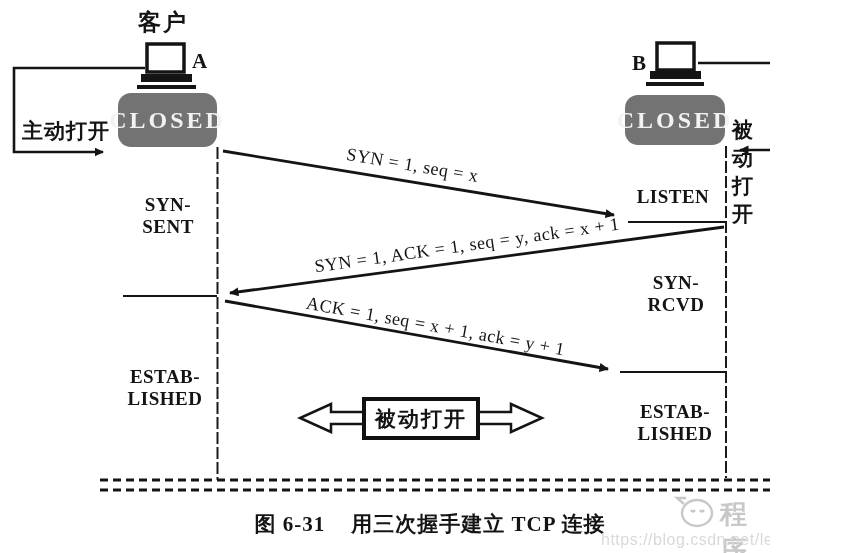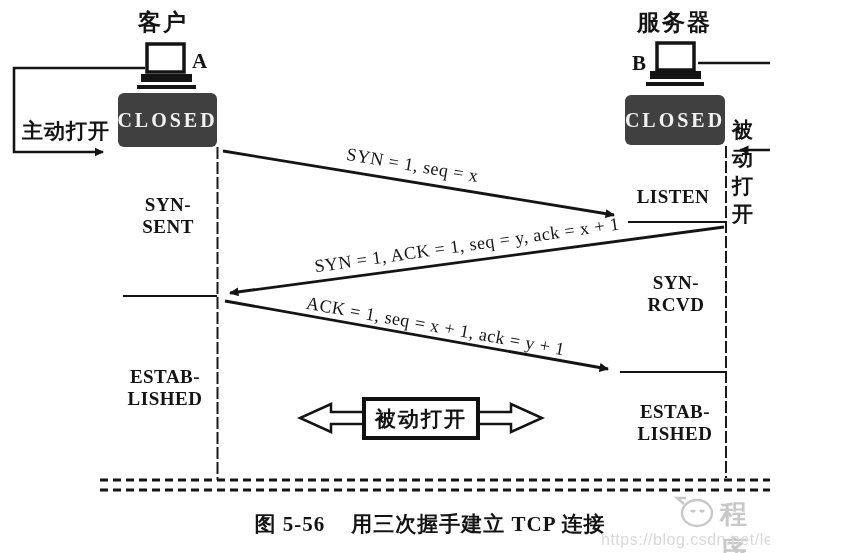--- a/index.html
+++ b/index.html
@@ -5,23 +5,23 @@
   html,body{margin:0;padding:0;background:#ffffff;}
   .stage{
     position:relative;width:770px;height:553px;background:#ffffff;overflow:hidden;
     font-family:"Liberation Serif","DejaVu Serif",serif;color:#141414;
   }
   .abs{position:absolute;}
   .svg-layer{position:absolute;left:0;top:0;pointer-events:none;}
   .hdr{font-size:23px;font-weight:bold;letter-spacing:2px;}
   .host{font-size:21px;font-weight:bold;}
   .state-box{
-    background:#404040;color:#f2f2f2;border-radius:6px;
+    background:#737373;color:#f2f2f2;border-radius:13px;
     display:flex;align-items:center;justify-content:center;
-    font-size:20px;font-weight:bold;letter-spacing:3px;
+    font-size:24px;font-weight:bold;letter-spacing:3px;
   }
   .open-lbl{font-size:21px;font-weight:bold;letter-spacing:1px;}
   .state-lbl{
     font-size:19px;font-weight:bold;text-align:center;
     white-space:pre-line;line-height:1.18;letter-spacing:0.5px;
   }
   .msg-lbl{
     font-size:18px;text-align:center;white-space:nowrap;
     letter-spacing:0.5px;
   }
@@ -84,21 +84,20 @@
 
     <g stroke="#c8c8c8" fill="none" stroke-width="2.4">
       <ellipse cx="697" cy="513" rx="15" ry="13"></ellipse>
       <path d="M 684 504 L 677 498 L 686 498"></path>
       <path d="M 691 510 q 2 3 4 0"></path>
       <path d="M 700 510 q 2 3 4 0"></path>
     </g>
   </svg>
 
   <div class="abs hdr" style="left:138px;top:7px;">客户</div>
-  <div class="abs hdr" style="left:637px;top:7px;">服务器</div>
   <div class="abs host" style="left:192px;top:49px;">A</div>
   <div class="abs host" style="left:632px;top:51px;">B</div>
 
   <div class="abs state-box" style="left:118px;top:93px;width:99px;height:54px;">CLOSED</div>
   <div class="abs state-box" style="left:625px;top:95px;width:100px;height:50px;">CLOSED</div>
 
   <div class="abs open-lbl" style="left:22px;top:117px;">主动打开</div>
   <div class="abs open-lbl" style="left:732px;top:116px;">被动打开</div>
 
   <div class="abs state-lbl" style="left:118px;top:194px;width:100px;">SYN-
@@ -112,19 +111,19 @@
   <div class="abs state-lbl" style="left:627px;top:401px;width:96px;">ESTAB-
 LISHED</div>
 
   <div class="abs msg-lbl rot1" style="left:310px;top:155px;width:205px;">SYN = 1, seq = x</div>
   <div class="abs msg-lbl rot2" style="left:262px;top:235px;width:410px;">SYN = 1, ACK = 1, seq = y, ack = x + 1</div>
   <div class="abs msg-lbl rot3" style="left:258px;top:316px;width:355px;">ACK = 1, seq = x + 1, ack = y + 1</div>
 
   <div class="abs dt-box" style="left:362px;top:397px;width:110px;height:35px;">被动打开</div>
 
   <div class="abs caption" style="left:175px;top:510px;width:510px;">
-    <span>图 5-56</span><span class="cap-title">用三次握手建立 TCP 连接</span>
+    <span>图 6-31</span><span class="cap-title">用三次握手建立 TCP 连接</span>
   </div>
 
   <div class="abs wm-name" style="left:720px;top:496px;">程序员小乐</div>
   <div class="abs wm-url" style="left:601px;top:531px;">https://blog.csdn.net/lengxiao1993</div>
 
 </div>
 
 </body></html>

